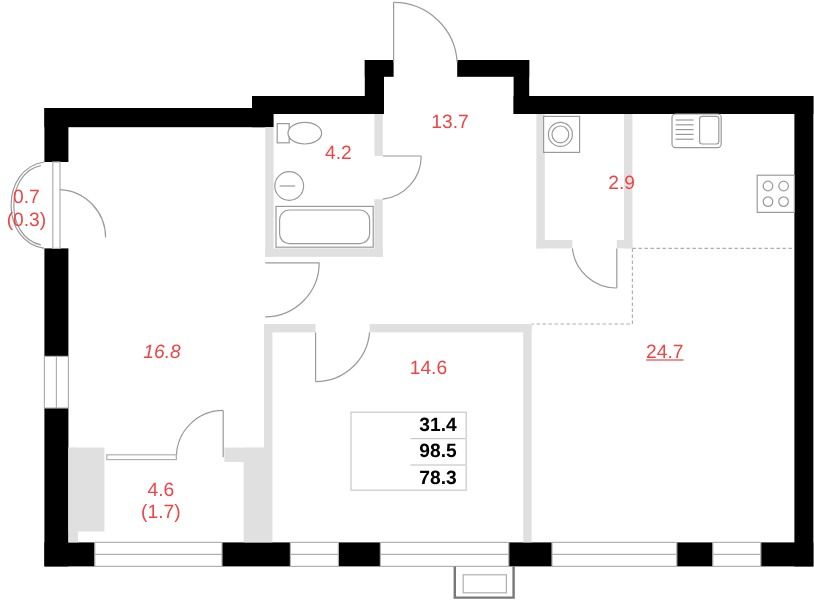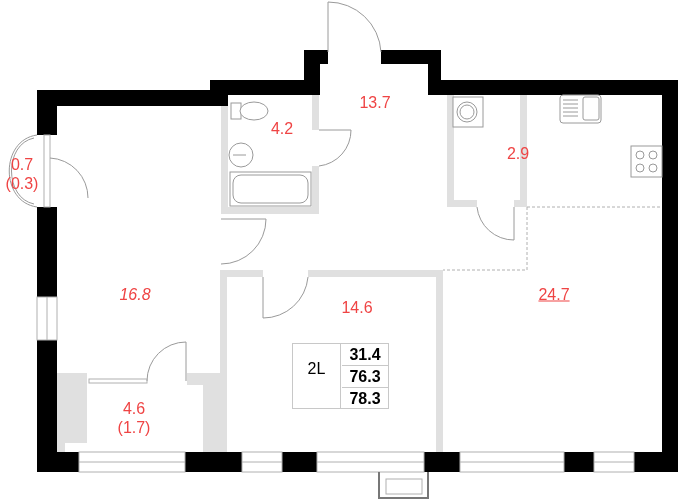--- a/index.html
+++ b/index.html
@@ -180,19 +180,18 @@
 <div class="lbl" style="left:490px; top:153px;margin-left:28px;">2.9</div>
 <div class="lbl" style="left:135px; top:294px;font-style:italic;">16.8</div>
 <div class="lbl" style="left:357px; top:307px;">14.6</div>
 <div class="lbl" style="left:554px; top:294px;text-decoration:underline;">24.7</div>
 <div class="lbl" style="left:134px; top:418px;">
   <div>4.6</div>
   <div>(1.7)</div>
 </div>
 
 <div class="summary">
-  <div class="type">2L</div>
   <div class="vals">
     <div class="v">31.4</div>
-    <div class="v">76.3</div>
+    <div class="v">98.5</div>
     <div class="v">78.3</div>
   </div>
 </div>
 
 </body></html>

